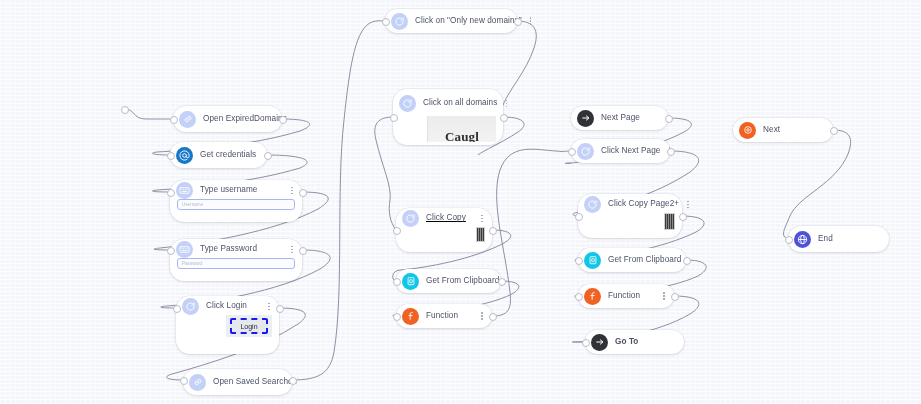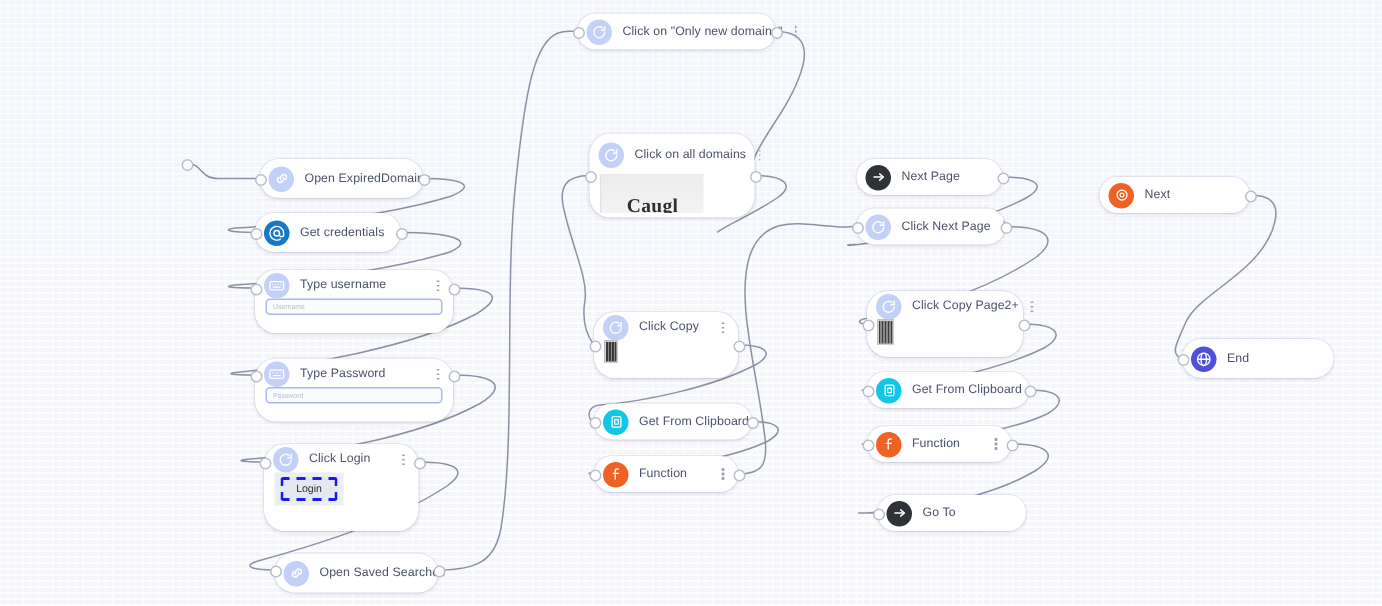--- a/index.html
+++ b/index.html
@@ -82,21 +82,21 @@
     display: block;
     width: 1.5px;
     height: 1.5px;
     border-radius: 50%;
     background: #9aa0b4;
   }
   .node-body {
     flex: 1 1 auto;
     display: flex;
     align-items: center;
-    justify-content: flex-start;
+    justify-content: flex-end;
     padding: 0 7px 23px 7px;
   }
   
   .field {
     width: 100%;
     height: 11px;
     border: 1px solid #aab6f0;
     border-radius: 3px;
     background: #fbfcff;
     display: flex;
@@ -404,21 +404,21 @@
           <i></i>
         </span>
     </div>
     <div class="node-body" style="align-items:flex-start;padding-bottom:0;">
       <span class="shot">
         <span>Caugl</span>
       </span>
     </div>
   </div>
 
-  <div class="node tall" style="left:396px;top:208px;width:96px;height:44px;">
+  <div class="node tall" style="left:396px;top:208px;width:96px;height:44px;text-decoration:underline;">
     <div class="node-head">
       <span class="ic" style="background:#c3d0f7;">
         <svg width="11" height="11" viewBox="0 0 24 24" fill="none" stroke="#ffffff" stroke-width="2" stroke-linecap="round">
           <path d="M20 12a8 8 0 1 1-3-6.2"></path>
             <polyline points="20,4 20,9 15,9"></polyline>
         </svg>
       </span>
       <span class="lbl">Click Copy</span>
       <span class="kebab">
           <i></i>
@@ -531,21 +531,21 @@
       </span>
       <span class="lbl">Function</span>
       <span class="kebab">
           <i></i>
           <i></i>
           <i></i>
         </span>
     </div>
   </div>
 
-  <div class="node" style="left:585px;top:330px;width:99px;height:24px;">
+  <div class="node" style="left:585px;top:330px;width:99px;height:24px;font-weight:bold;">
     <div class="node-head">
       <span class="ic" style="background:#2f3237;">
         <svg width="10" height="10" viewBox="0 0 24 24" fill="none" stroke="#ffffff" stroke-width="2.4" stroke-linecap="round" stroke-linejoin="round">
           <line x1="4" y1="12" x2="18" y2="12"></line>
             <polyline points="13,7 19,12 13,17"></polyline>
         </svg>
       </span>
       <span class="lbl">Go To</span>
     </div>
   </div>

